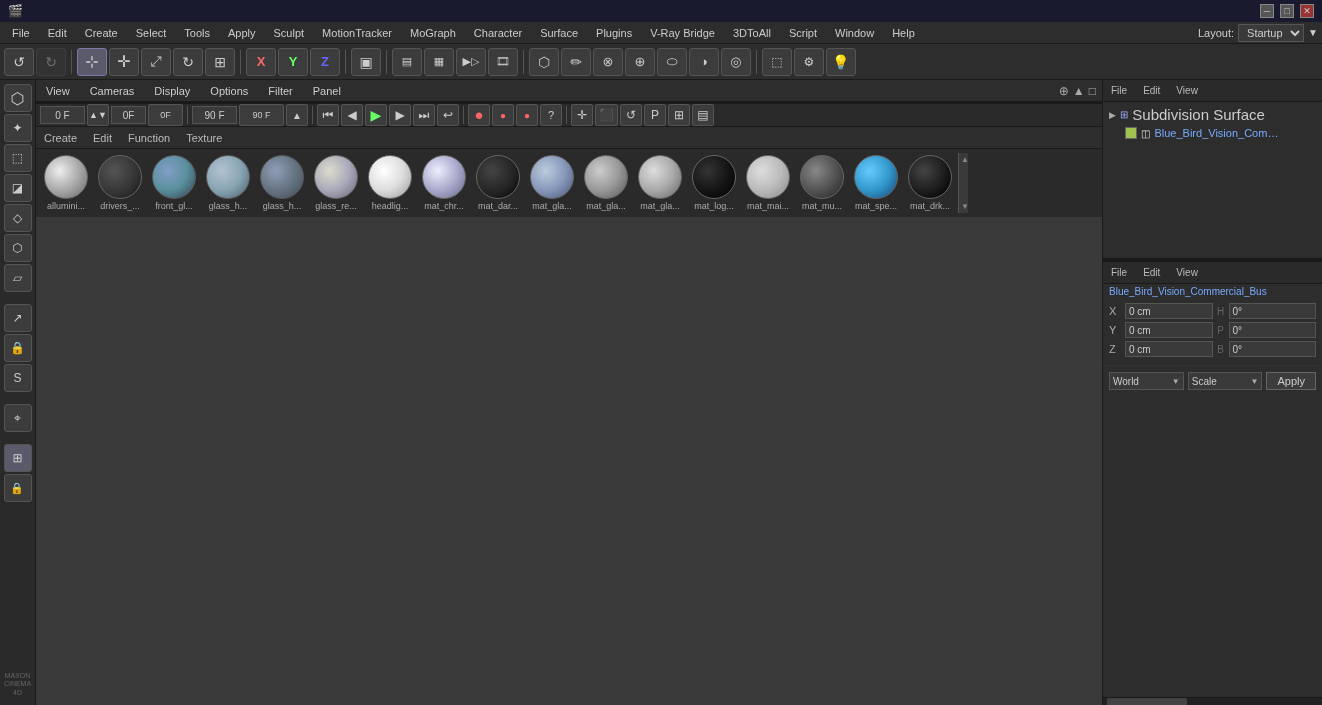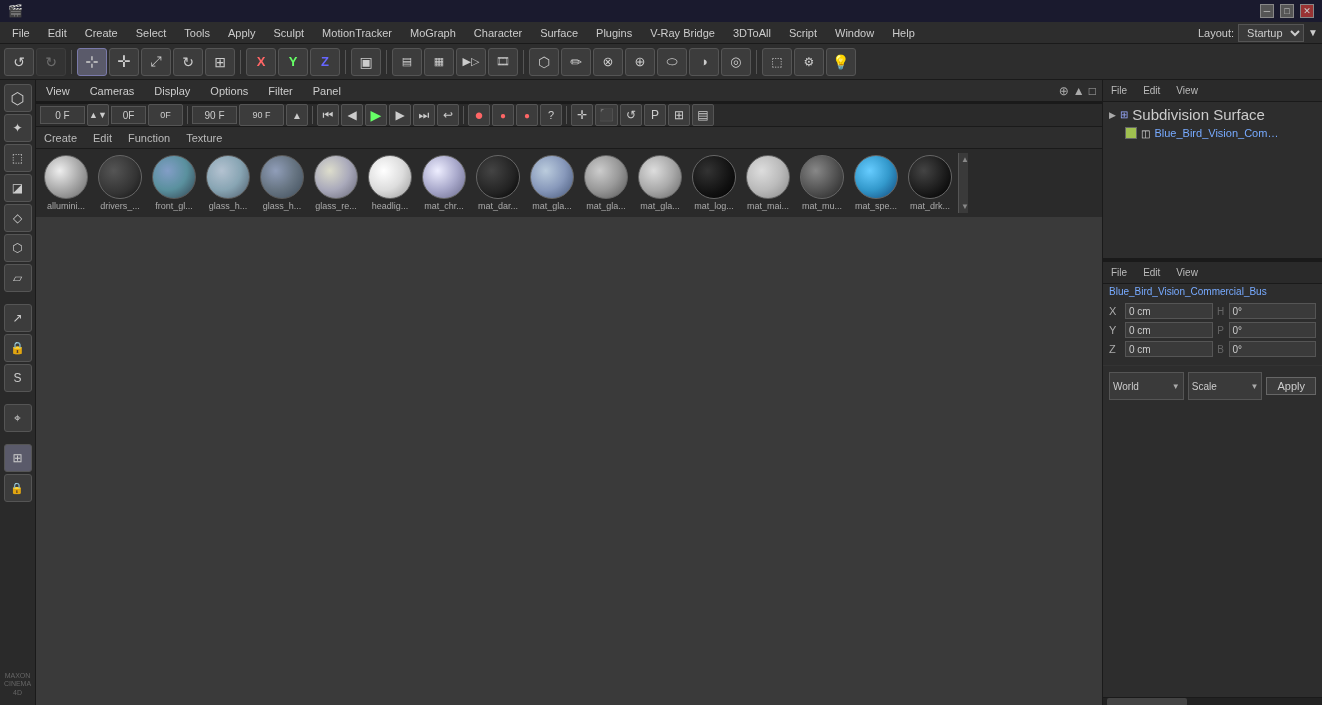--- a/index.html
+++ b/index.html
@@ -233,21 +233,21 @@
     .coord-sep { color: #666; font-size: 10px; width: 8px; text-align: center; }
 
     #attr-bottom-row {
       padding: 2px 6px;
       display: flex;
       gap: 4px;
       align-items: center;
     }
     .attr-dropdown {
       flex: 1;
-      height: 28px;
+      height: 18px;
       background: #3a3a3a;
       border: 1px solid #555;
       color: #ccc;
       font-size: 10px;
       padding: 0 3px;
       display: flex;
       align-items: center;
       justify-content: space-between;
       cursor: pointer;
     }

